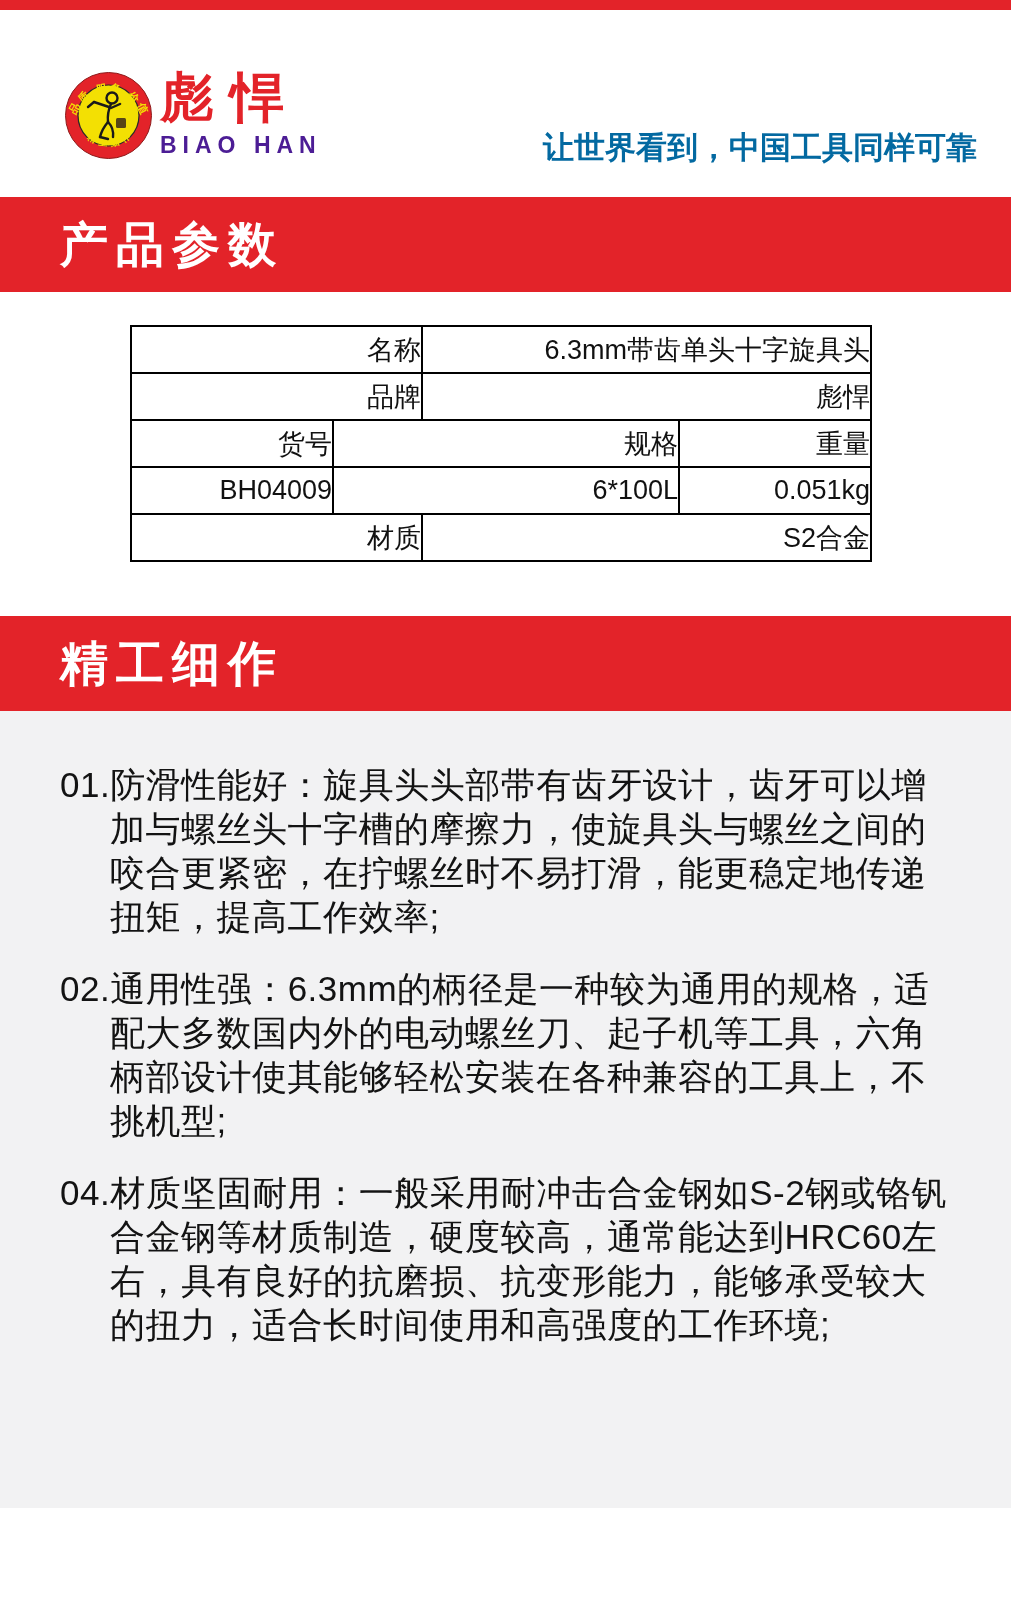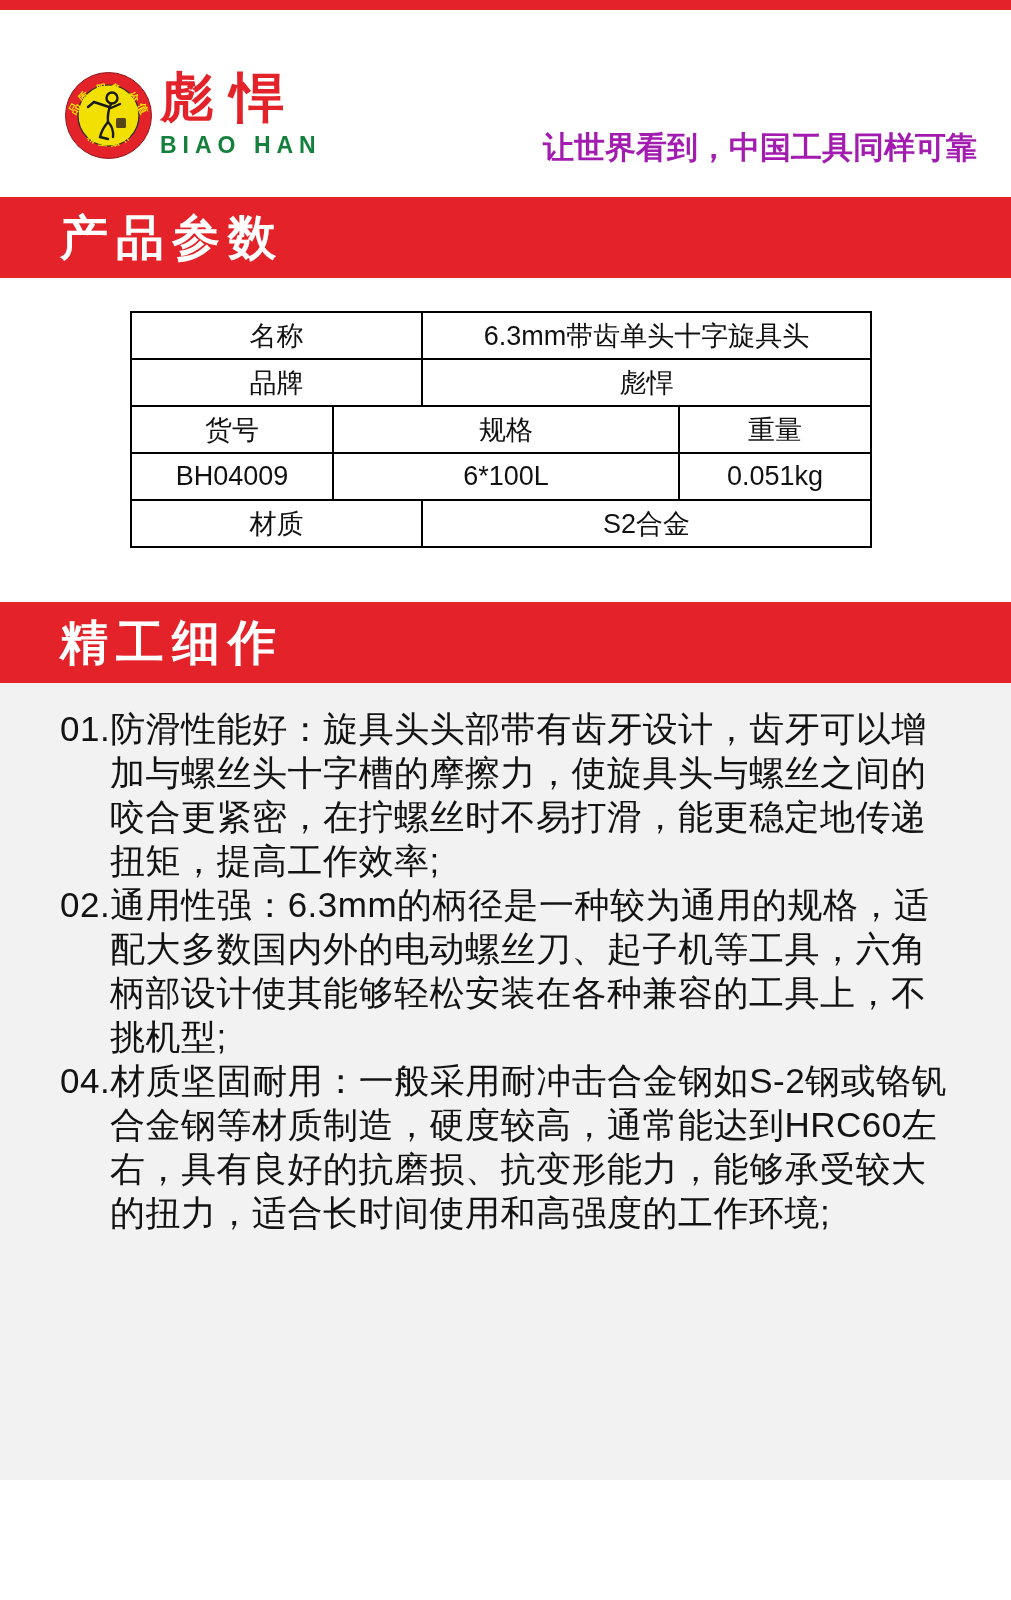--- a/index.html
+++ b/index.html
@@ -43,35 +43,35 @@
     line-height: 1;
     white-space: nowrap;
   }
   .brand-en {
     position: absolute;
     left: 160px;
     top: 122px;
     font-size: 23px;
     font-weight: bold;
     letter-spacing: 6px;
-    color: #15803d;
+    color: #4c1d95;
     white-space: nowrap;
   }
   .slogan {
     position: absolute;
     right: 34px;
     top: 117px;
     font-size: 31px;
     font-weight: bold;
-    color: #a21caf;
+    color: #0369a1;
     white-space: nowrap;
   }
   
   .banner {
-    height: 81px;
+    height: 95px;
     width: 100%;
     background: #e32329;
     display: flex;
     align-items: center;
     padding-left: 60px;
   }
   .banner .banner-title {
     color: #ffffff;
     font-size: 48px;
     font-weight: bold;
@@ -84,41 +84,42 @@
     background: #ffffff;
   }
   table.spec {
     width: 740px;
     border-collapse: collapse;
     table-layout: fixed;
   }
   table.spec td {
     border: 2px solid #000000;
     height: 47px;
-    text-align: center;
+    text-align: right;
     vertical-align: middle;
     font-size: 27px;
     color: #111111;
     white-space: nowrap;
     overflow: hidden;
   }
   
   .features {
     background: #f2f2f3;
     height: 797px;
     padding: 24px 58px 0 60px;
   }
   .feature {
     font-size: 35px;
     line-height: 44px;
     font-weight: 500;
     color: #131313;
     padding-left: 50px;
     text-indent: -50px;
     letter-spacing: 0.5px;
+    margin-top: 28px;
   }
   .feature .num {
     font-weight: 500;
   }
 </style>
 </head>
 <body>
 
 <div class="page">
 

